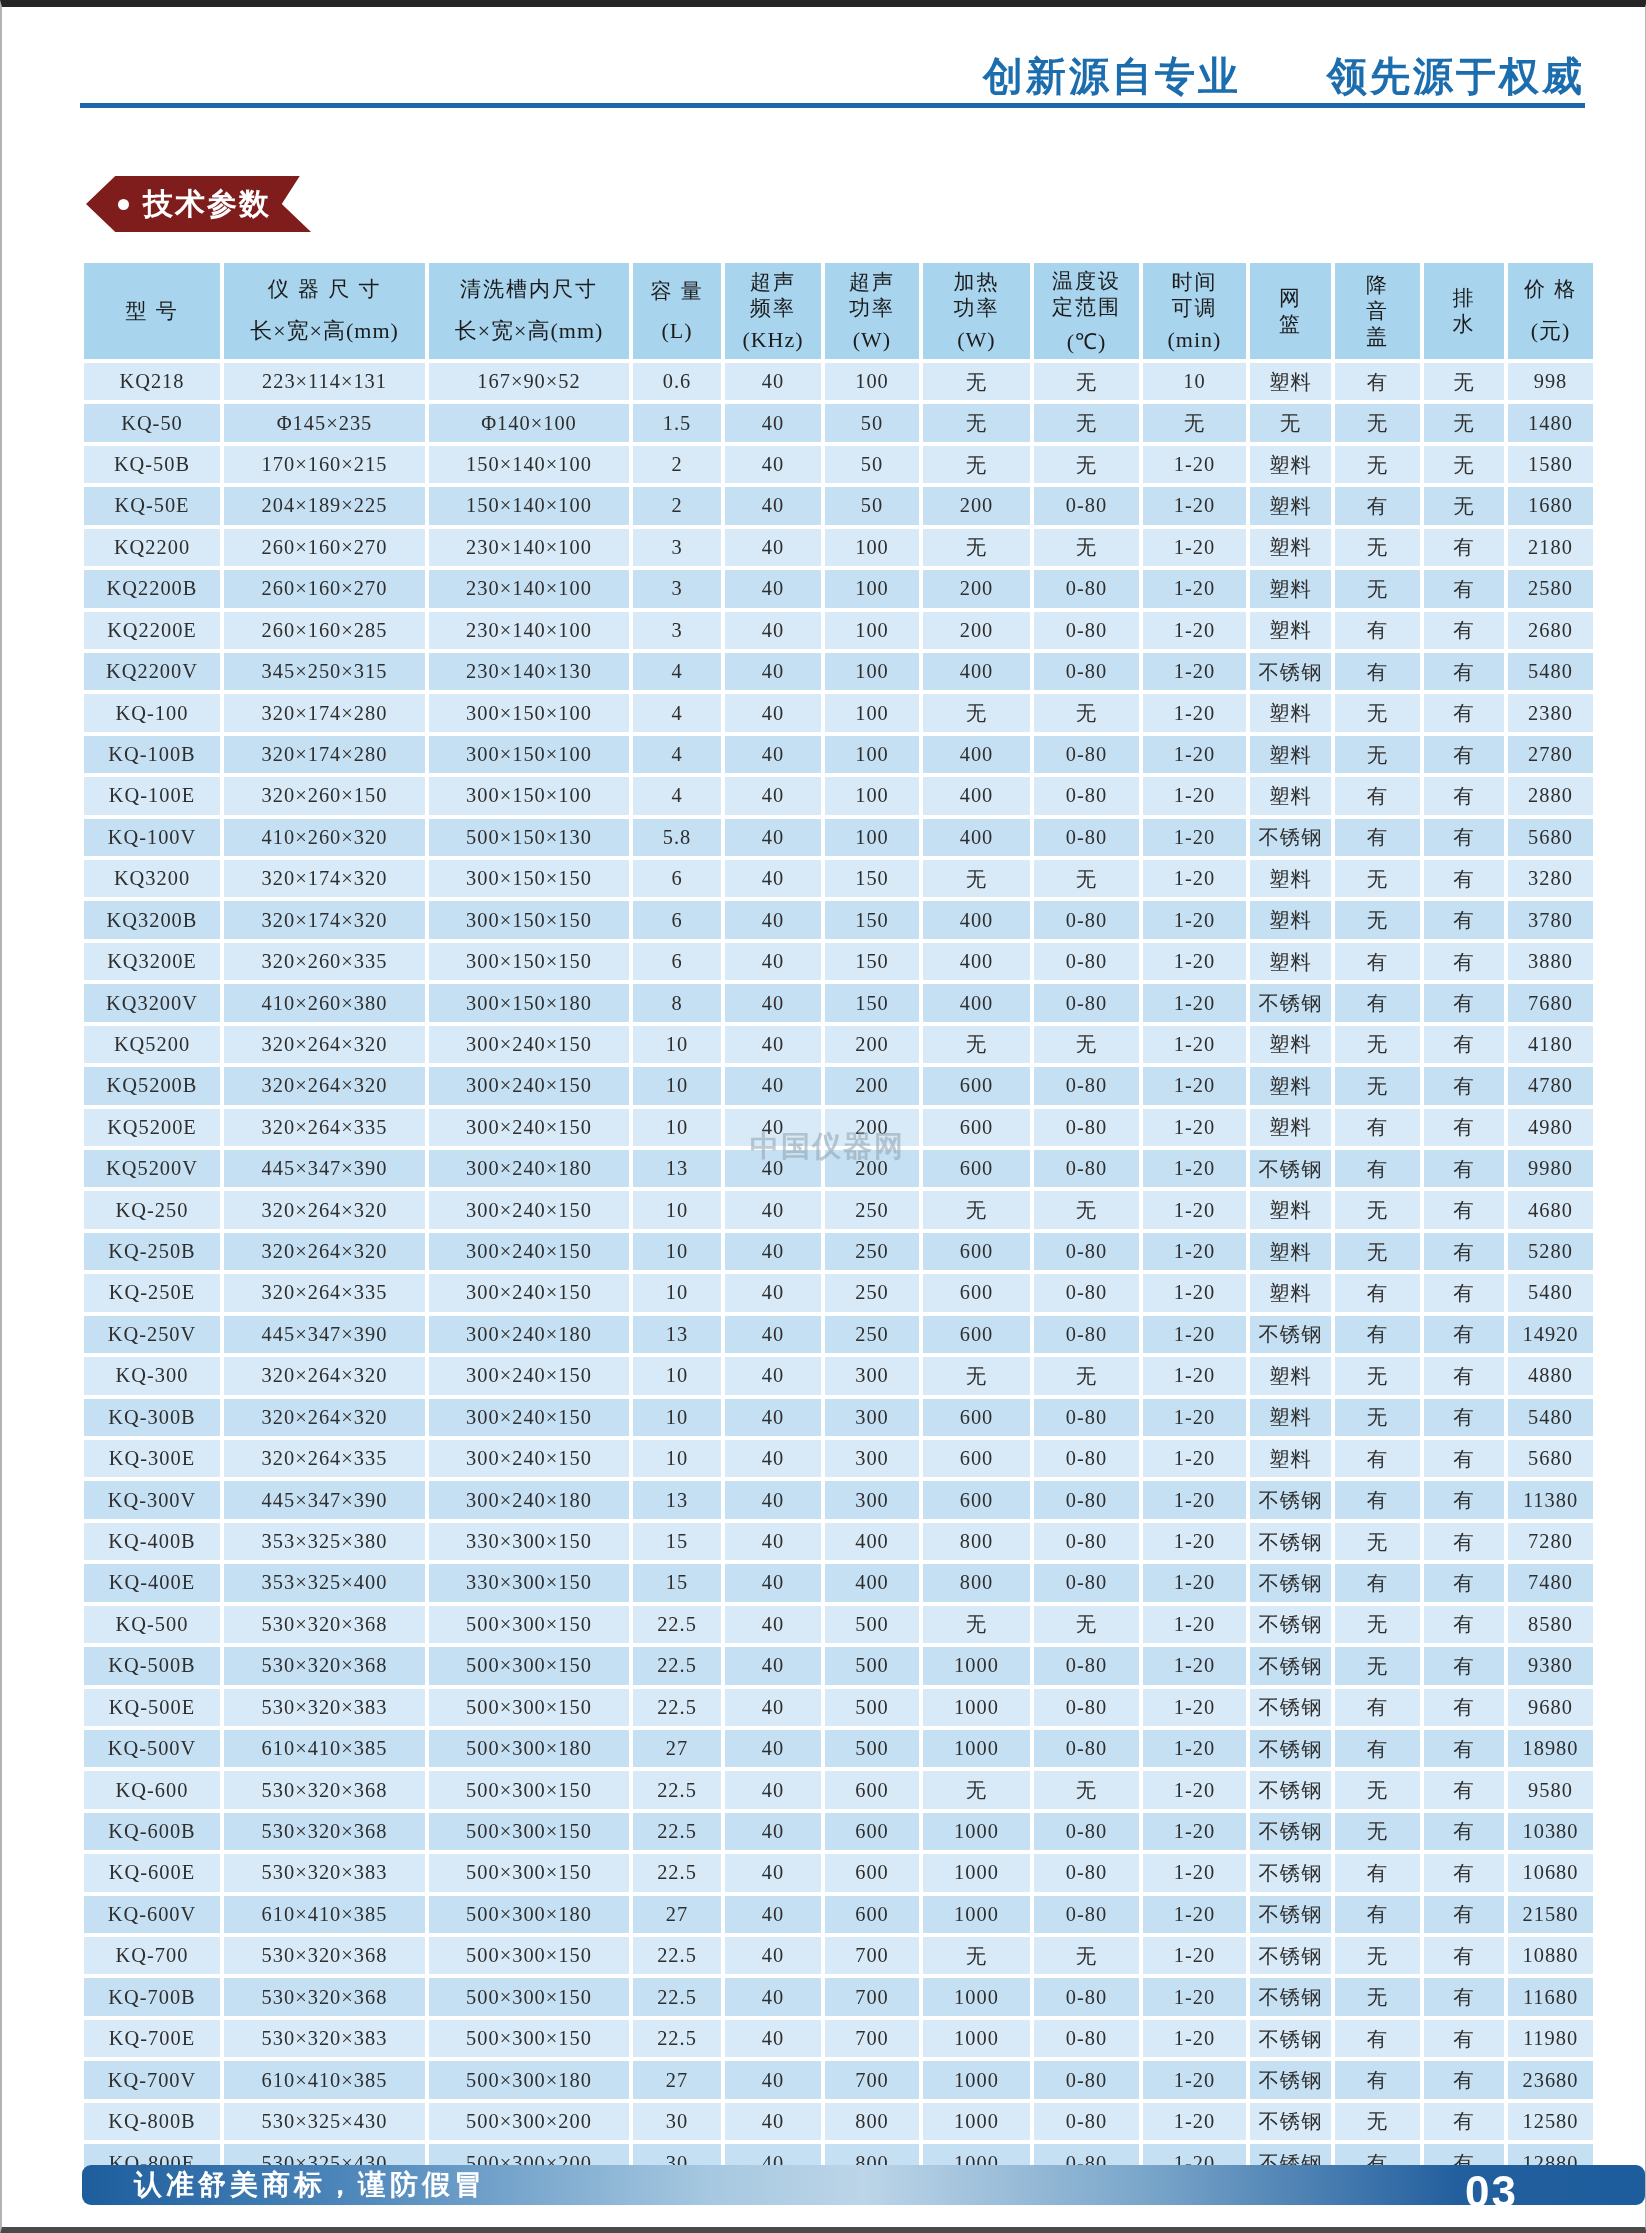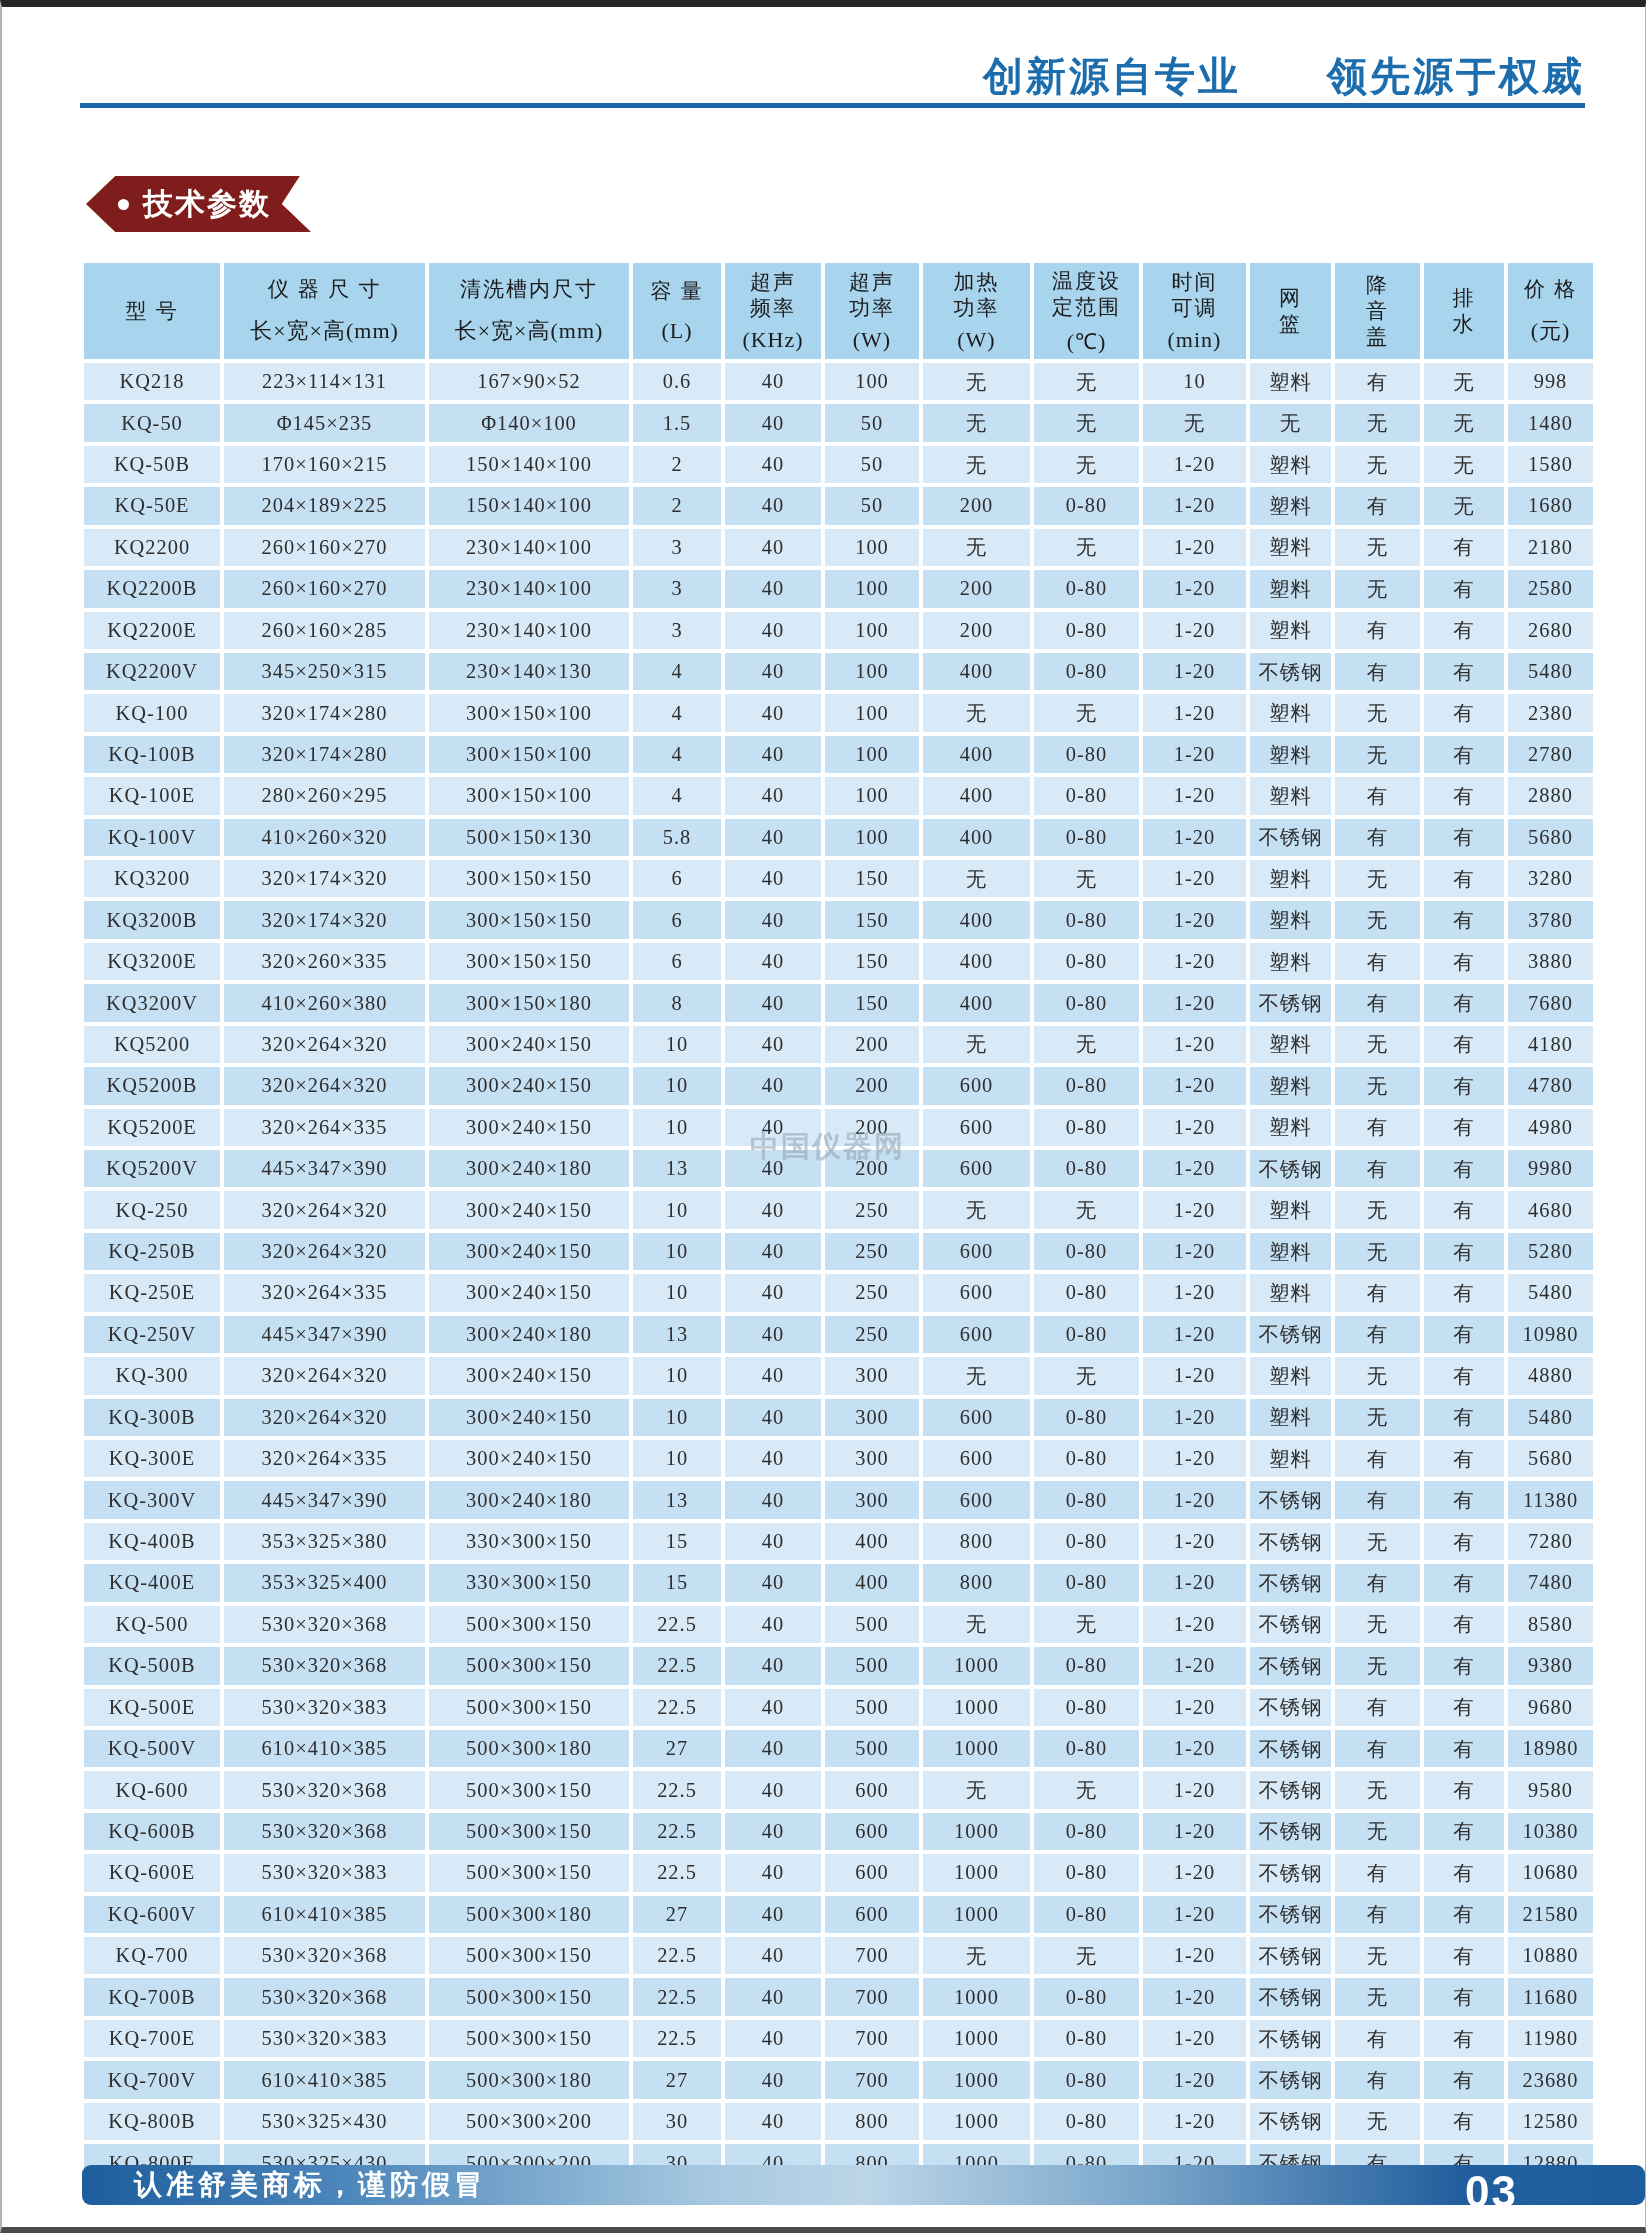--- a/index.html
+++ b/index.html
@@ -349,21 +349,21 @@
           <td>400</td>
           <td>0-80</td>
           <td>1-20</td>
           <td>塑料</td>
           <td>无</td>
           <td>有</td>
           <td>2780</td>
         </tr>
         <tr>
           <td>KQ-100E</td>
-          <td>280×260×295</td>
+          <td>320×260×150</td>
           <td>300×150×100</td>
           <td>4</td>
           <td>40</td>
           <td>100</td>
           <td>400</td>
           <td>0-80</td>
           <td>1-20</td>
           <td>塑料</td>
           <td>有</td>
           <td>有</td>
@@ -555,21 +555,21 @@
           <td>300×240×180</td>
           <td>13</td>
           <td>40</td>
           <td>250</td>
           <td>600</td>
           <td>0-80</td>
           <td>1-20</td>
           <td>不锈钢</td>
           <td>有</td>
           <td>有</td>
-          <td>10980</td>
+          <td>14920</td>
         </tr>
         <tr>
           <td>KQ-300</td>
           <td>320×264×320</td>
           <td>300×240×150</td>
           <td>10</td>
           <td>40</td>
           <td>300</td>
           <td>无</td>
           <td>无</td>

